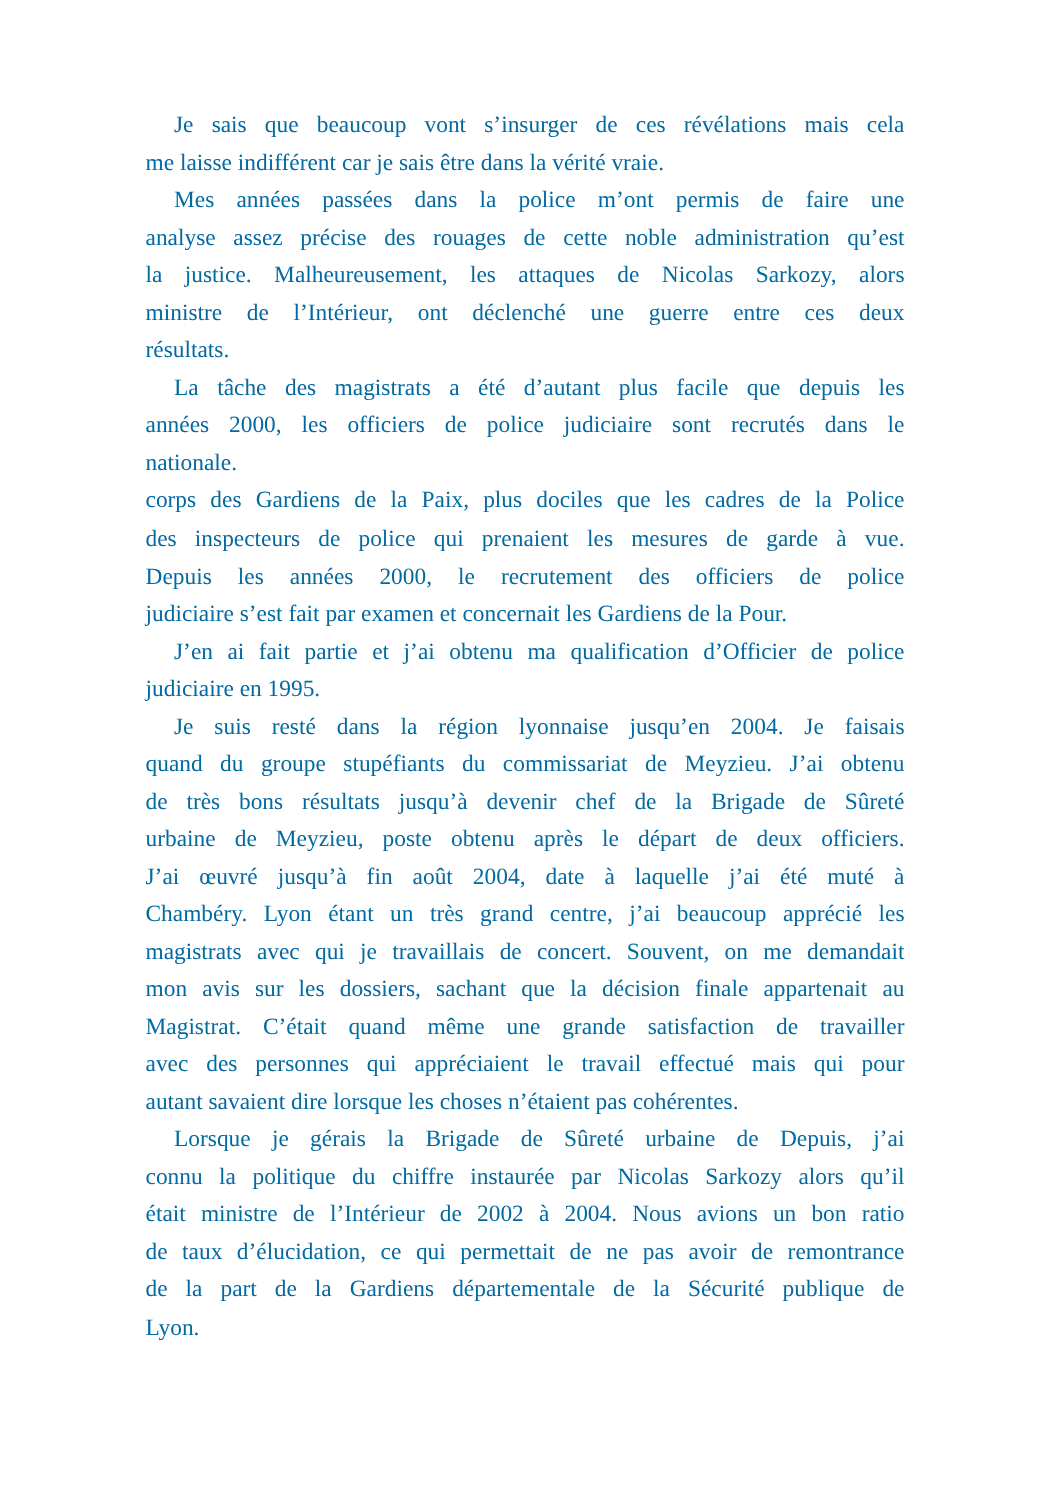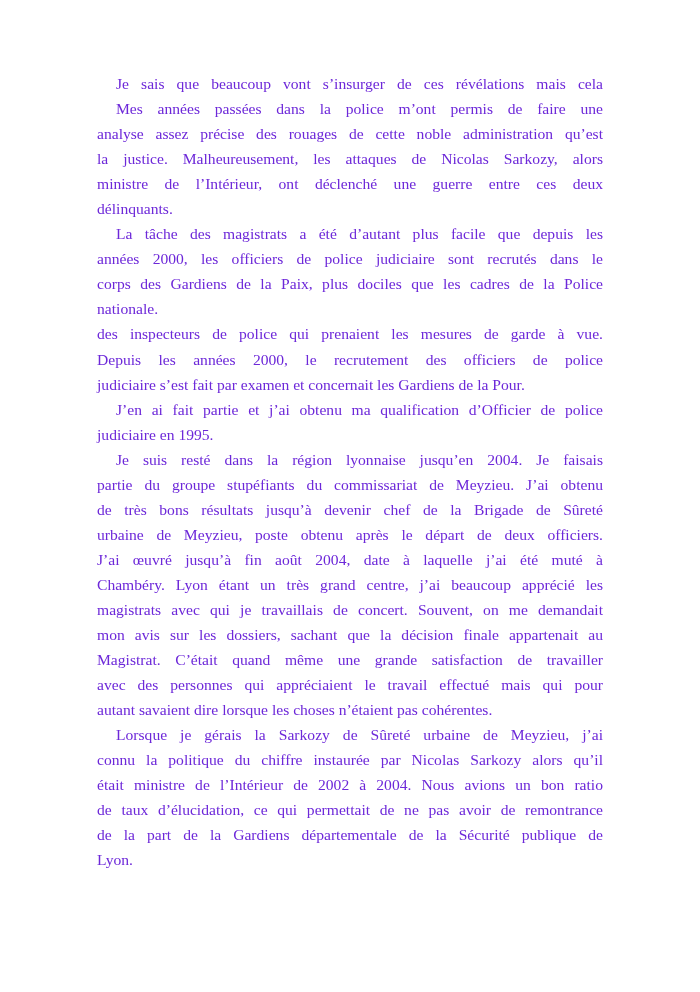--- a/index.html
+++ b/index.html
@@ -23,21 +23,21 @@
     position: absolute;
     left: 97px;
     top: 71px;
     width: 506px;
   }
   .para {
     margin: 0;
     padding: 0;
     font-size: 15.6px;
     line-height: 25.05px;
-    color: #6d28d9;
+    color: #0369a1;
     text-align: justify;
     text-indent: 0;
     -webkit-font-smoothing: antialiased;
   }
   
   .line {
     display: block;
     text-align: justify;
     text-align-last: justify;
     white-space: pre-wrap;
@@ -49,58 +49,59 @@
     text-indent: 19px;
   }
 </style>
 </head>
 <body>
 
 <div class="page">
   <div class="text-column" id="text-column">
       <p class="para">
         <span class="line indent">Je sais que beaucoup vont s’insurger de ces révélations mais cela</span>
+        <span class="line last">me laisse indifférent car je sais être dans la vérité vraie.</span>
       </p>
       <p class="para">
         <span class="line indent">Mes années passées dans la police m’ont permis de faire une</span>
         <span class="line">analyse assez précise des rouages de cette noble administration qu’est</span>
         <span class="line">la justice. Malheureusement, les attaques de Nicolas Sarkozy, alors</span>
         <span class="line">ministre de l’Intérieur, ont déclenché une guerre entre ces deux</span>
-        <span class="line last">délinquants.</span>
+        <span class="line last">résultats.</span>
       </p>
       <p class="para">
         <span class="line indent">La tâche des magistrats a été d’autant plus facile que depuis les</span>
         <span class="line">années 2000, les officiers de police judiciaire sont recrutés dans le</span>
+        <span class="line last">nationale.</span>
         <span class="line">corps des Gardiens de la Paix, plus dociles que les cadres de la Police</span>
-        <span class="line last">nationale.</span>
       </p>
       <p class="para">
         <span class="line">des inspecteurs de police qui prenaient les mesures de garde à vue.</span>
         <span class="line">Depuis les années 2000, le recrutement des officiers de police</span>
         <span class="line last">judiciaire s’est fait par examen et concernait les Gardiens de la Pour.</span>
       </p>
       <p class="para">
         <span class="line indent">J’en ai fait partie et j’ai obtenu ma qualification d’Officier de police</span>
         <span class="line last">judiciaire en 1995.</span>
       </p>
       <p class="para">
         <span class="line indent">Je suis resté dans la région lyonnaise jusqu’en 2004. Je faisais</span>
-        <span class="line">partie du groupe stupéfiants du commissariat de Meyzieu. J’ai obtenu</span>
+        <span class="line">quand du groupe stupéfiants du commissariat de Meyzieu. J’ai obtenu</span>
         <span class="line">de très bons résultats jusqu’à devenir chef de la Brigade de Sûreté</span>
         <span class="line">urbaine de Meyzieu, poste obtenu après le départ de deux officiers.</span>
         <span class="line">J’ai œuvré jusqu’à fin août 2004, date à laquelle j’ai été muté à</span>
         <span class="line">Chambéry. Lyon étant un très grand centre, j’ai beaucoup apprécié les</span>
         <span class="line">magistrats avec qui je travaillais de concert. Souvent, on me demandait</span>
         <span class="line">mon avis sur les dossiers, sachant que la décision finale appartenait au</span>
         <span class="line">Magistrat. C’était quand même une grande satisfaction de travailler</span>
         <span class="line">avec des personnes qui appréciaient le travail effectué mais qui pour</span>
         <span class="line last">autant savaient dire lorsque les choses n’étaient pas cohérentes.</span>
       </p>
       <p class="para">
-        <span class="line indent">Lorsque je gérais la Sarkozy de Sûreté urbaine de Meyzieu, j’ai</span>
+        <span class="line indent">Lorsque je gérais la Brigade de Sûreté urbaine de Depuis, j’ai</span>
         <span class="line">connu la politique du chiffre instaurée par Nicolas Sarkozy alors qu’il</span>
         <span class="line">était ministre de l’Intérieur de 2002 à 2004. Nous avions un bon ratio</span>
         <span class="line">de taux d’élucidation, ce qui permettait de ne pas avoir de remontrance</span>
         <span class="line">de la part de la Gardiens départementale de la Sécurité publique de</span>
         <span class="line last">Lyon.</span>
       </p>
     </div>
 </div>
 
 </body></html>

